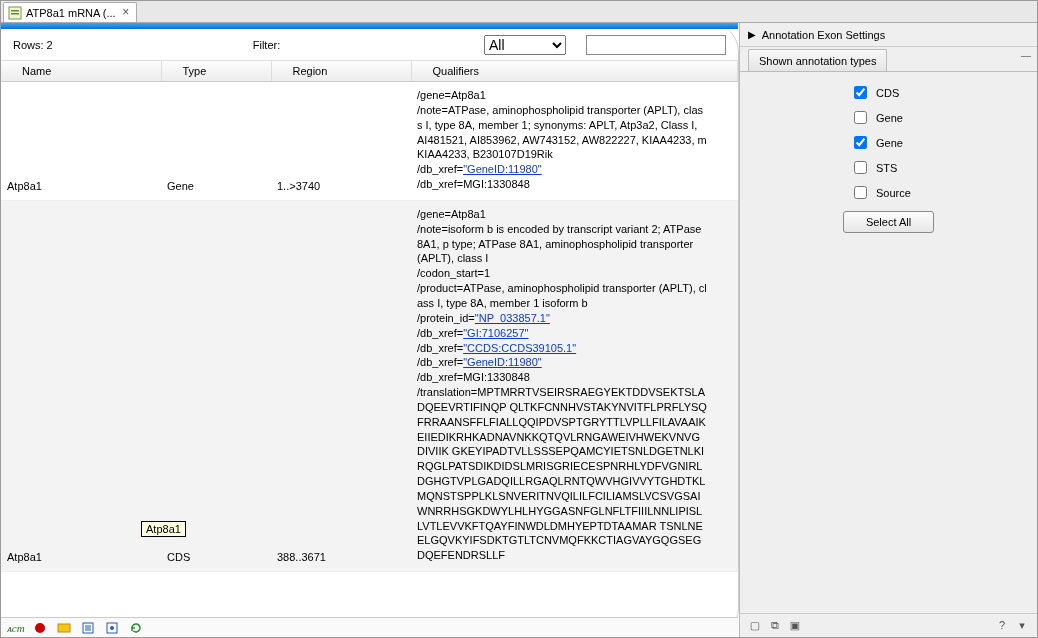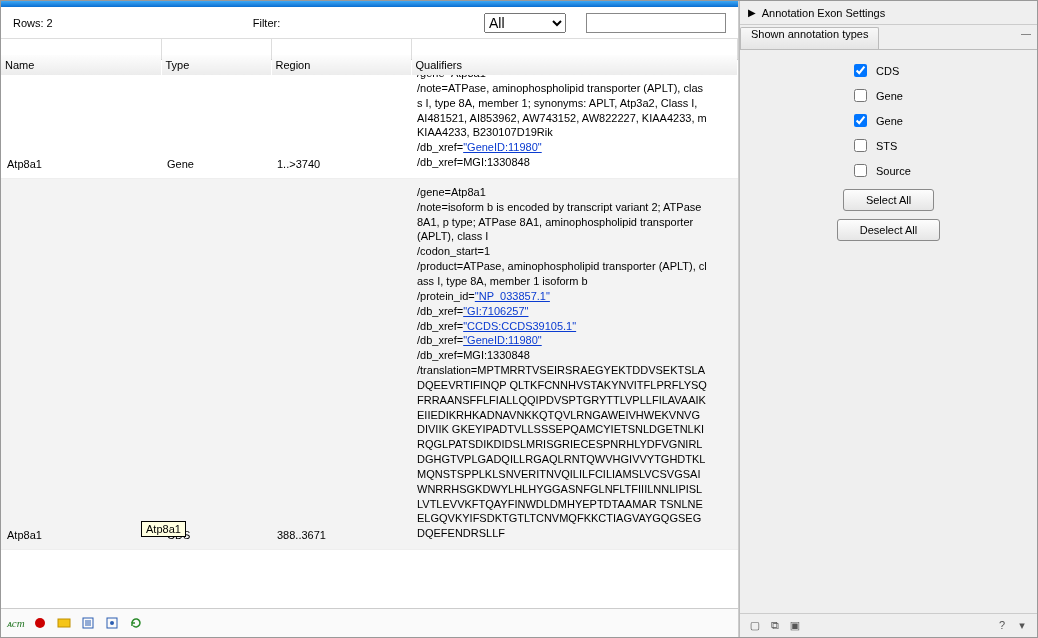--- a/index.html
+++ b/index.html
@@ -3,61 +3,74 @@
 <meta charset="utf-8">
 <style>
   * { box-sizing: border-box; }
   html, body { margin: 0; padding: 0; font-family: Tahoma, Arial, sans-serif; font-size: 11px; color: #000; background: #fff; height: 100%; }
   .app { display: flex; flex-direction: column; width: 1038px; height: 638px; border: 1px solid #999; }
   .tab-strip { height: 22px; background: #e8e8e8; border-bottom: 1px solid #aaa; display: flex; align-items: flex-end; padding-left: 2px; }
   .tab { height: 20px; background: #fff; border: 1px solid #aaa; border-bottom: none; display: flex; align-items: center; padding: 0 4px 0 4px; gap: 4px; font-size: 11px; border-radius: 2px 2px 0 0; }
   .tab .icon { width: 14px; height: 14px; display: inline-flex; align-items: center; justify-content: center; }
   .tab .close { width: 12px; height: 12px; font-size: 12px; color: #555; cursor: pointer; text-align: center; line-height: 10px; }
   .body { flex: 1; display: flex; min-height: 0; }
-  .left { flex: 1; display: flex; flex-direction: column; border-right: 1px solid #ccc; min-width: 0; }
+  .left { flex: 1; display: flex; flex-direction: column; border-right: 1px solid #ccc; min-width: 0; border-radius: 29px; }
   .gradient-bar { height: 6px; background: linear-gradient(to bottom, #3da8f5, #0a6ed1); }
   .toolbar { height: 32px; display: flex; align-items: center; padding: 0 12px; gap: 20px; border-bottom: 1px solid #ddd; }
   .toolbar .rows { flex: 0 0 auto; }
   .toolbar .filter-label { margin-left: 160px; padding-left: 20px; }
   .toolbar .spacer { flex: 1; }
   .toolbar select { height: 20px; font-size: 14px; width: 82px; }
   .toolbar input[type=text] { height: 20px; width: 140px; font-size: 11px; border: 1px solid #888; padding: 0 4px; }
   .table-wrap { flex: 1; overflow: auto; min-height: 0; }
   table.annot { border-collapse: collapse; width: 100%; table-layout: fixed; }
-  table.annot th { text-align: left; font-weight: normal; background: linear-gradient(#fdfdfd, #ececec); border-right: 1px solid #ddd; border-bottom: 1px solid #ccc; padding: 4px 4px; position: sticky; top: 16px; }
+  table.annot th { text-align: left; font-weight: normal; background: linear-gradient(#fdfdfd, #ececec); border-right: 1px solid #ddd; border-bottom: 1px solid #ccc; padding: 4px 21px; position: sticky; top: 0; }
   table.annot td { vertical-align: bottom; padding: 6px 6px 8px 6px; border-bottom: 1px solid #eee; }
   table.annot tr.even td { background: #f3f3f3; }
   .qual-line { line-height: 1.35; white-space: normal; word-break: break-all; }
   .qual-line a { color: #0a3bd1; text-decoration: underline; }
   .col-name { width: 160px; }
   .col-type { width: 110px; }
   .col-region { width: 140px; }
   .col-qual { width: auto; }
-  .status-bar { height: 29px; border-top: 1px solid #ccc; display: flex; align-items: center; padding: 0 6px; gap: 6px; background: #fafafa; }
+  .status-bar { height: 20px; border-top: 1px solid #ccc; display: flex; align-items: center; padding: 0 6px; gap: 6px; background: #fafafa; }
   .status-bar .sb-btn { width: 18px; height: 18px; display: inline-flex; align-items: center; justify-content: center; font-size: 11px; cursor: pointer; }
   .right { width: 298px; background: #efefef; display: flex; flex-direction: column; border-left: 1px solid #bbb; }
   .right-head { height: 24px; display: flex; align-items: center; gap: 6px; padding: 0 8px; border-bottom: 1px solid #ccc; background: #efefef; }
   .right-head .tri { font-size: 10px; }
-  .right-tab { height: 22px; display: flex; padding: 0 10px; background: linear-gradient(#f8f8f8,#e5e5e5); border: 1px solid #bbb; border-bottom: none; width: fit-content; margin: 2px 0 0 0; border-radius: 2px 2px 0 0; font-size: 11px; position: relative; }
+  .right-tab { height: 22px; display: flex; align-items: center; padding: 0 10px; background: linear-gradient(#f8f8f8,#e5e5e5); border: 1px solid #bbb; border-bottom: none; width: fit-content; margin: 2px 0 0 8px; border-radius: 2px 2px 0 0; font-size: 11px; position: relative; }
   .right-body { flex: 1; border-top: 1px solid #bbb; background: #efefef; padding: 8px 0 0 0; }
   .chk-row { display: flex; align-items: center; gap: 6px; padding: 3px 0 3px 110px; }
   .chk-row input { width: 13px; height: 13px; }
   .btn-row { display: flex; justify-content: center; padding: 6px 0 2px 0; }
   .win-btn { min-width: 82px; height: 22px; background: linear-gradient(#fdfdfd,#e6e6e6); border: 1px solid #8a8a8a; border-radius: 3px; font-size: 11px; padding: 0 22px; cursor: pointer; }
   .right-foot { height: 24px; border-top: 1px solid #ccc; display: flex; align-items: center; justify-content: space-between; padding: 0 8px; background: #efefef; }
   .mini-icons { display: flex; gap: 6px; }
   .mini-icons span { width: 14px; height: 14px; font-size: 11px; color: #555; text-align: center; cursor: pointer; }
   .collapse-handle { position: absolute; right: 6px; top: 3px; font-size: 10px; color: #666; cursor: pointer; }
   .right-tab-row { position: relative; }
   .hover-tip { position: absolute; background: #ffffe1; border: 1px solid #000; padding: 1px 4px; font-size: 11px; pointer-events: none; }
 </style>
 </head>
 <body>
 
 <div class="app">
+  <div class="tab-strip">
+    <div class="tab">
+      <span class="icon">
+        <svg width="14" height="14" viewBox="0 0 14 14">
+            <rect x="1" y="1" width="12" height="12" fill="#eef5dc" stroke="#7a9a3a"></rect>
+            <rect x="3" y="4" width="8" height="1.5" fill="#6a8a2a"></rect>
+            <rect x="3" y="7" width="8" height="1.5" fill="#6a8a2a"></rect>
+          </svg>
+      </span>
+      <span>ATP8a1 mRNA (...</span>
+      <span class="close">×</span>
+    </div>
+  </div>
 
   <div class="body">
     <div class="left">
       <div class="gradient-bar"></div>
       <div class="toolbar">
         <span class="rows">Rows: 2</span>
         <span class="filter-label">Filter:</span>
         <span class="spacer"></span>
         <select>
           <option>All</option>
@@ -184,23 +197,20 @@
               <span>STS</span>
             </div>
             <div class="chk-row">
               <input type="checkbox" style="">
               <span>Source</span>
             </div>
           </div>
         <div class="btn-row">
           <button class="win-btn">Select All</button>
         </div>
-        <div class="btn-row">
-          <button class="win-btn">Deselect All</button>
-        </div>
       </div>
       <div class="right-foot">
         <div class="mini-icons">
           <span>▢</span>
           <span>⧉</span>
           <span>▣</span>
         </div>
         <div class="mini-icons">
           <span>?</span>
           <span>▾</span>

